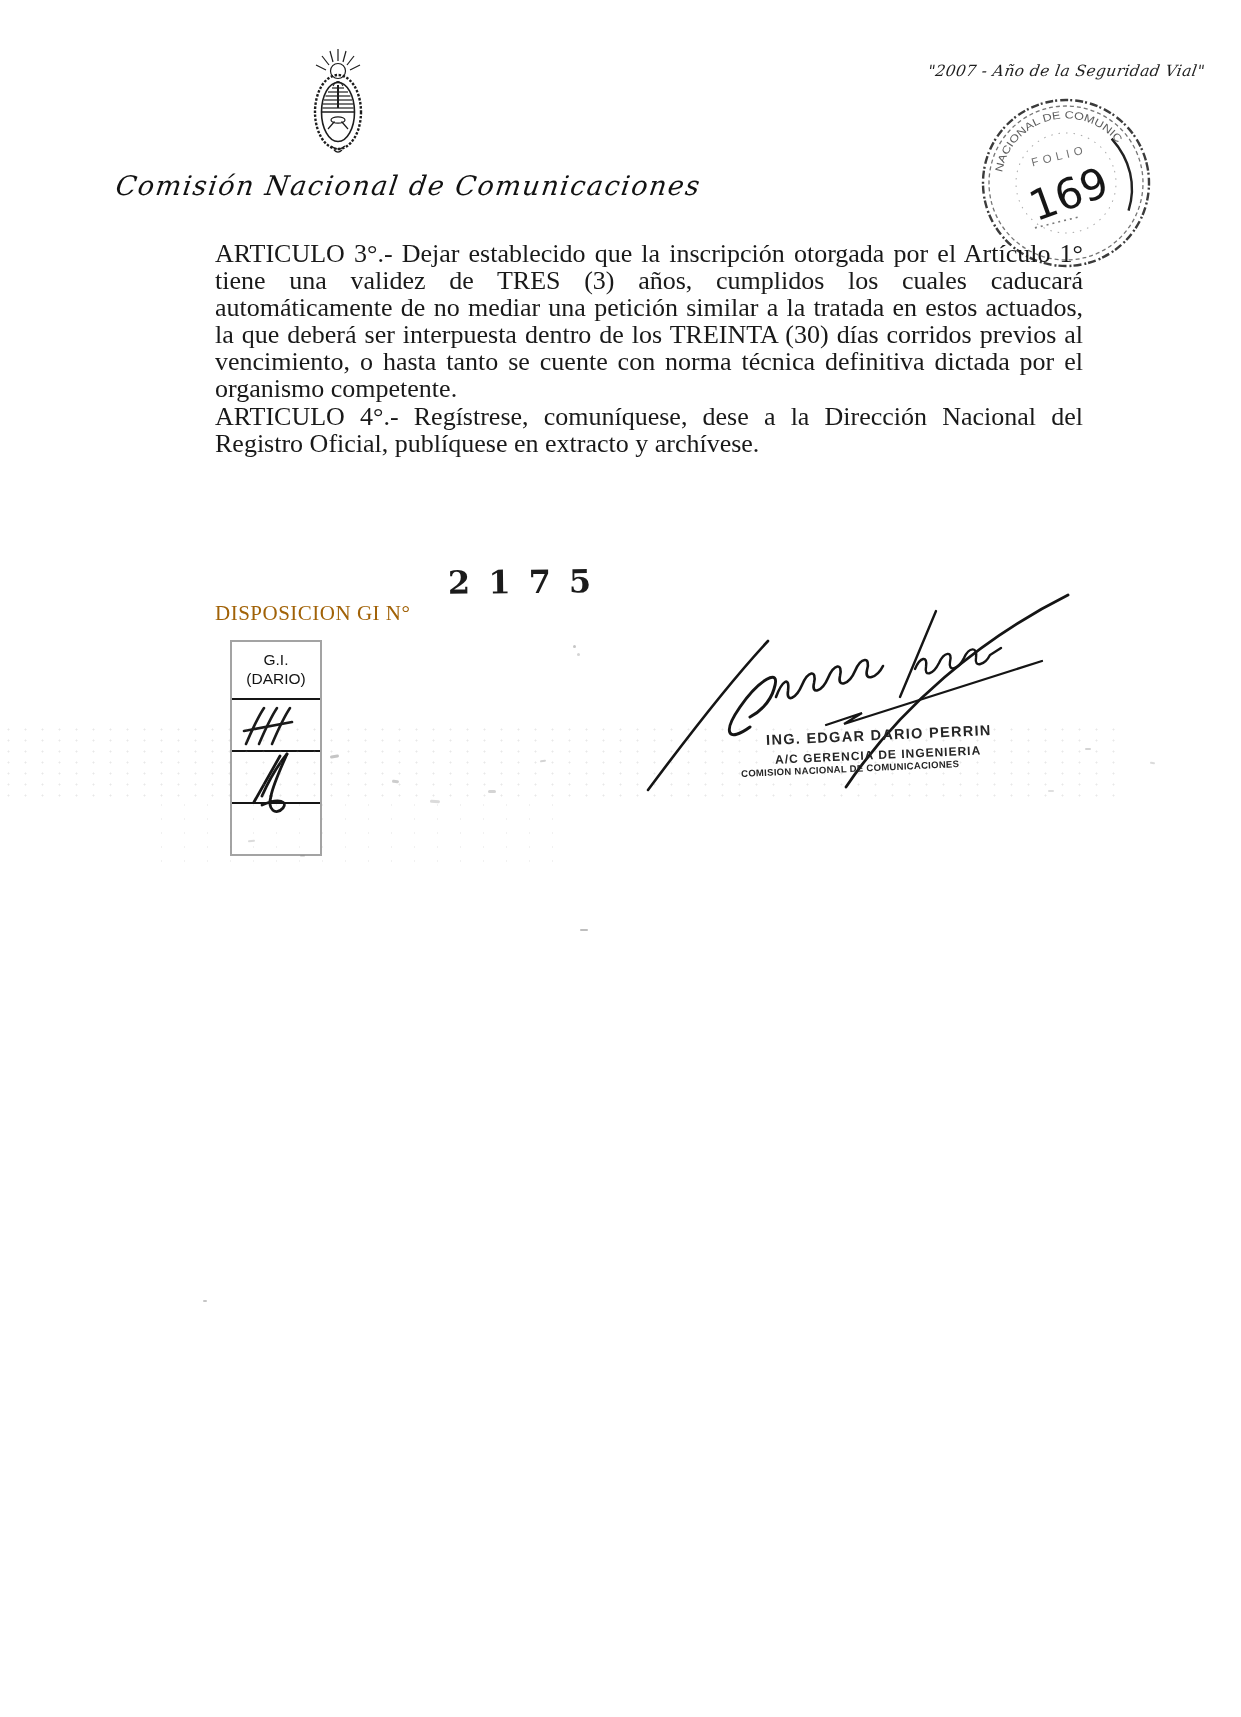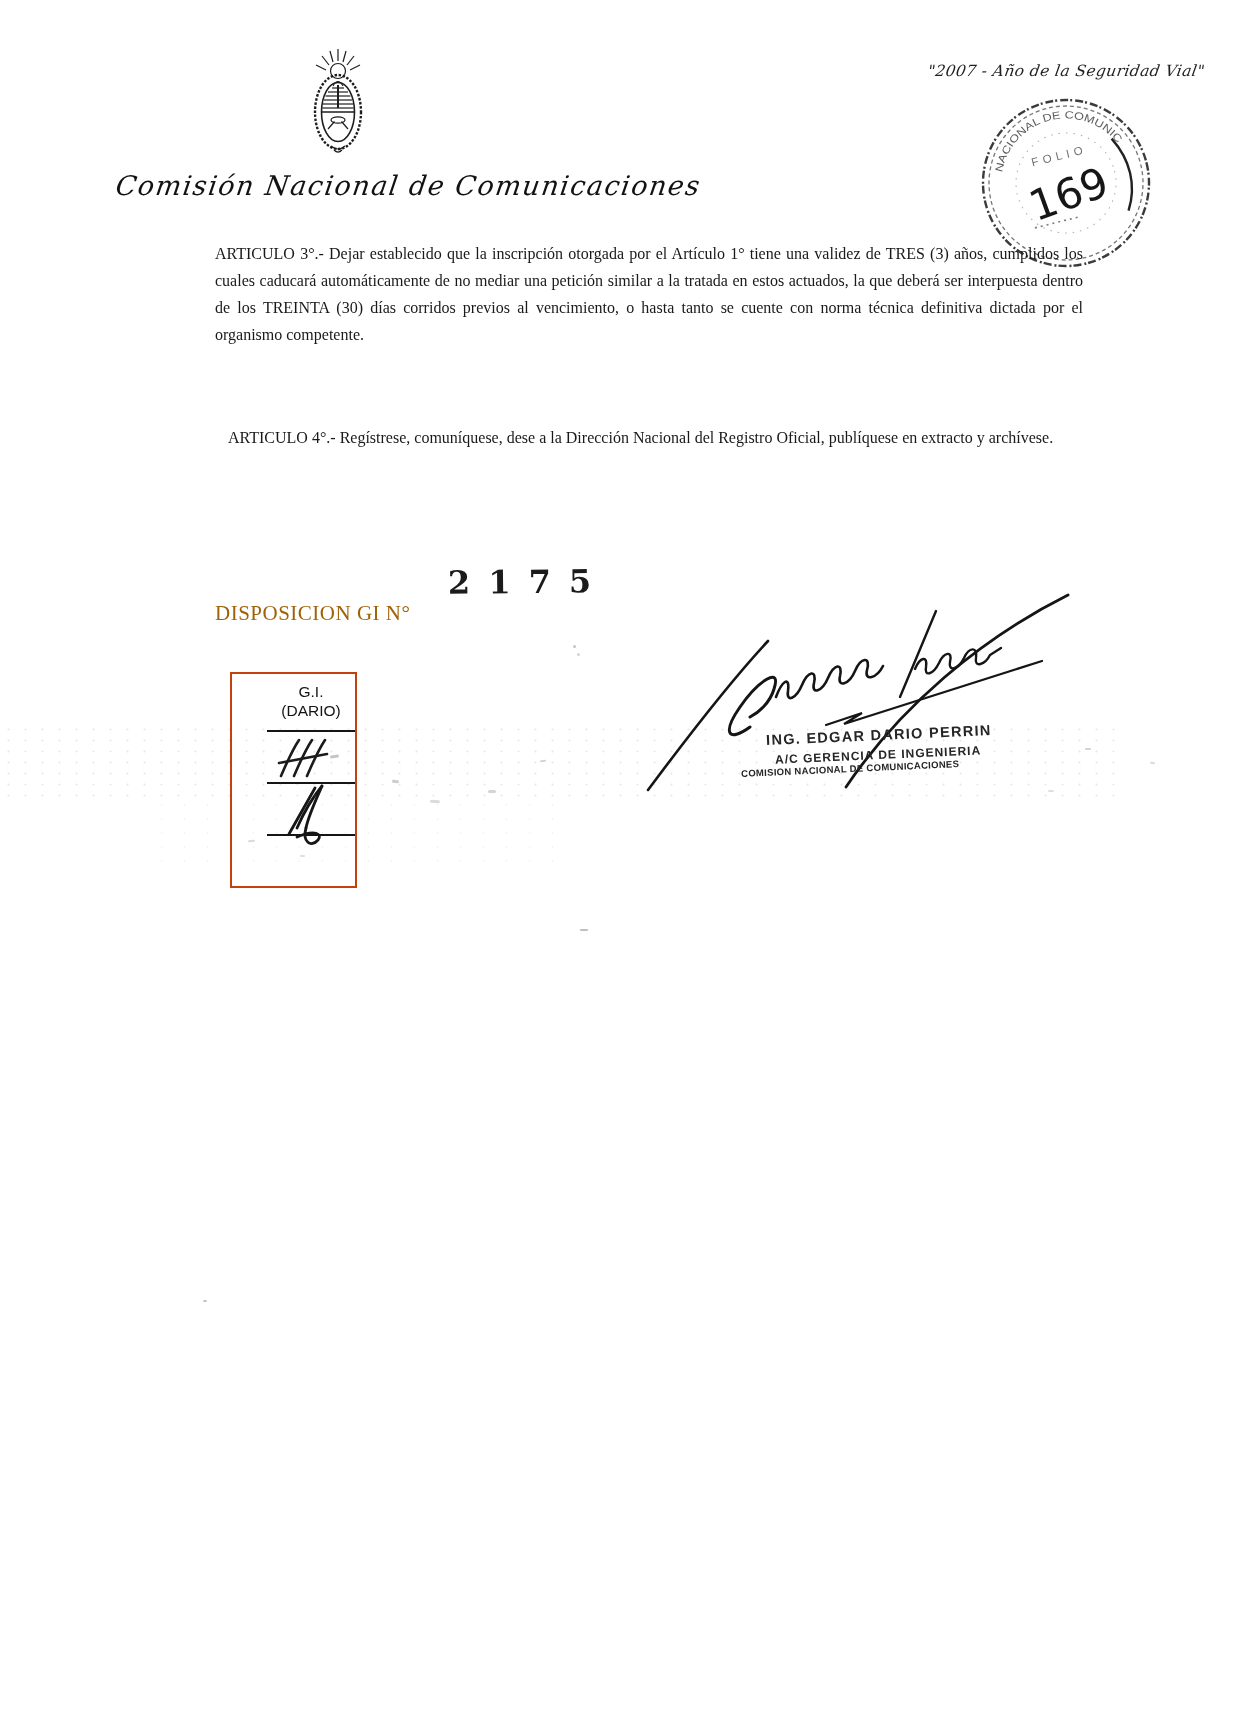--- a/index.html
+++ b/index.html
@@ -16,35 +16,35 @@
   }
   .motto{
     position:absolute;left:928px;top:62px;white-space:nowrap;
     font-family:"DejaVu Serif",serif;font-style:italic;font-size:15.5px;letter-spacing:.4px;
     transform:skewX(-9deg);color:#1f1f1f;
   }
   .stamp{position:absolute;left:975px;top:95px;}
   
   .article{
     position:absolute;left:215px;width:868px;margin:0;
-    font-size:16px;line-height:27px;text-align:justify;color:#191919;
+    font-size:26px;line-height:27px;text-align:justify;color:#191919;
   }
   .article.a3{top:240px;}
-  .article.a4{top:424px;margin-left:13px;}
+  .article.a4{top:403px;}
   .dispo-label{
     position:absolute;left:215px;top:601px;font-size:21px;letter-spacing:.5px;color:#a16207;
     white-space:nowrap;
   }
   .dispo-number{
     position:absolute;left:448px;top:563px;white-space:nowrap;
     font-family:"DejaVu Serif",serif;font-weight:bold;font-size:32px;letter-spacing:18px;
     color:#1b1b1b;transform:rotate(-.6deg);
   }
   
-  .routing-box{position:absolute;left:230px;top:672px;width:88px;border:2px solid #c2410c;background:transparent;padding-left:35px;}
+  .routing-box{position:absolute;left:230px;top:640px;width:88px;border:2px solid #a3a3a3;background:transparent;}
   .rb-cell{position:relative;height:50px;border-bottom:2px solid #151515;}
   .rb-cell:last-child{border-bottom:none;}
   .rb-head{height:48px;text-align:center;font-family:"Liberation Sans",sans-serif;font-size:15.5px;line-height:1.25;padding-top:8px;box-sizing:content-box;color:#141414;}
   .rb-ink{position:absolute;left:0;top:0;overflow:visible;}
   
   .sig-ink{position:absolute;left:600px;top:555px;overflow:visible;}
   .sig-line{position:absolute;font-family:"Liberation Sans",sans-serif;color:#252525;white-space:nowrap;}
   .sig-name{left:766px;top:727px;font-size:14.5px;letter-spacing:1.3px;font-weight:bold;transform:rotate(-2.6deg);}
   .sig-title{left:775px;top:748px;font-size:12px;letter-spacing:1px;font-weight:bold;transform:rotate(-2.6deg);}
   .sig-org{left:741px;top:763px;font-size:9.5px;letter-spacing:.3px;font-weight:bold;transform:rotate(-2.6deg);}

